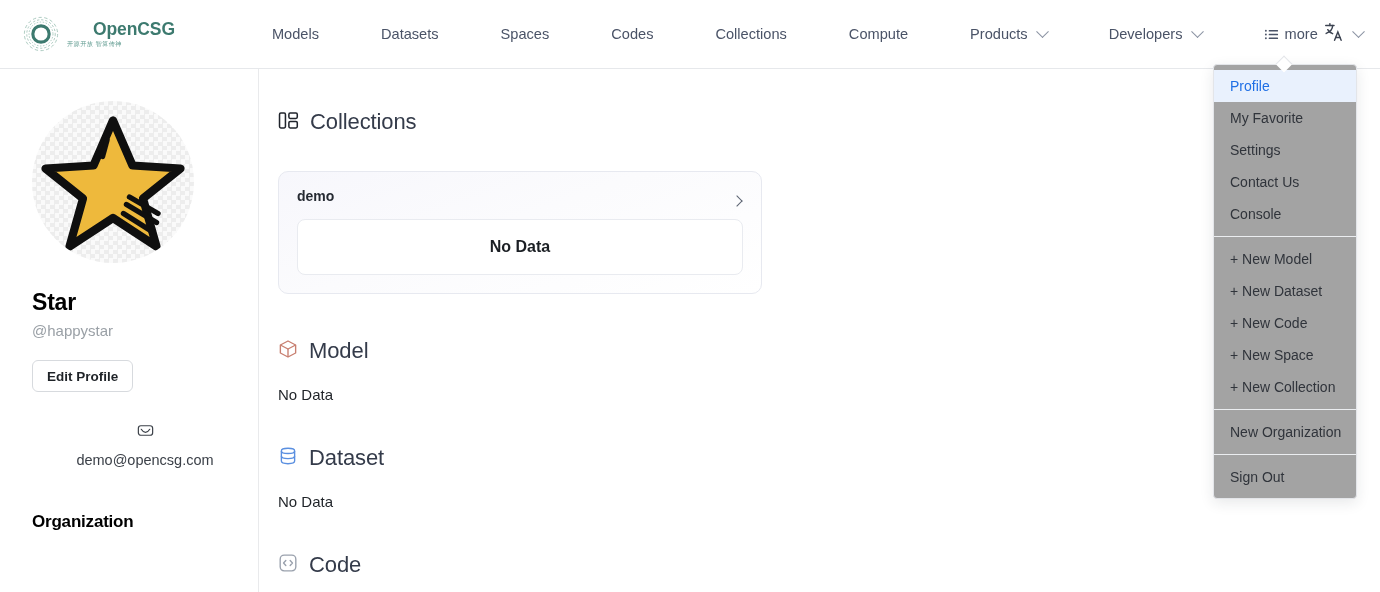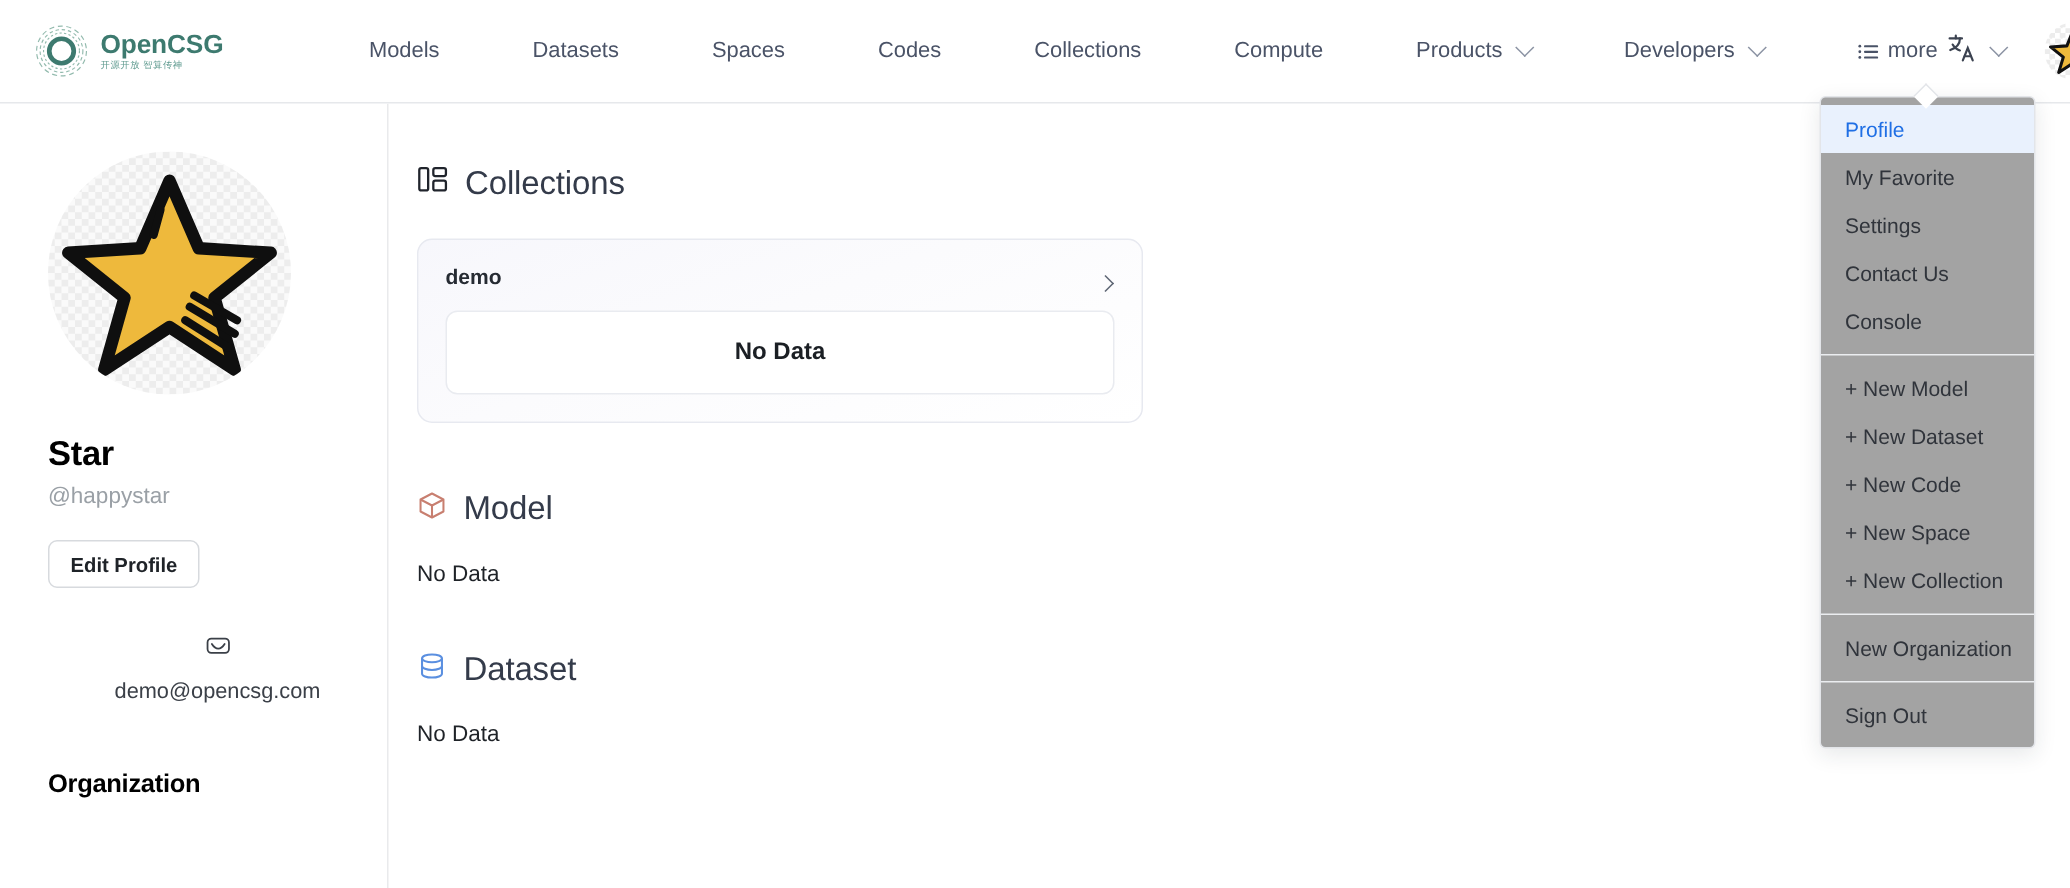--- a/index.html
+++ b/index.html
@@ -24,20 +24,21 @@
   .logo-wrap {
     display: flex; align-items: center;
     margin-left: 22px; gap: 7px;
     cursor: pointer;
   }
   .logo-mark { width: 38px; height: 38px; flex: 0 0 38px; }
   .logo-text { display: flex; flex-direction: column; line-height: 1; }
   .logo-name {
     font-size: 17.5px; font-weight: 700; color: #3d7a6f;
     letter-spacing: -0.1px;
+    margin-left: 26px;
   }
   .logo-sub {
     font-size: 6.2px; color: #5e9a8f; margin-top: 3px;
     letter-spacing: 0.4px; white-space: nowrap;
   }
 
   .nav { display: flex; align-items: center; margin-left: 92px; }
   .nav-item {
     font-size: 14.6px; color: #4a5367; font-weight: 500;
     padding: 0 5px; margin-right: 52px;
@@ -118,21 +119,21 @@
   }
   .section-title {
     font-size: 22px; color: #343b4a; font-weight: 400;
     letter-spacing: -0.1px;
   }
   .no-data-plain {
     font-size: 15px; color: #1f2328; margin-top: 22px;
   }
 
   .collection-card {
-    width: 484px; margin-top: 24px;
+    width: 484px; margin-top: 36px;
     border: 1px solid #e7e9f0; border-radius: 10px;
     background: linear-gradient(160deg,#f7f7fc 0%, #fbfbfd 45%, #ffffff 100%);
     padding: 16px 18px 18px 18px;
     position: relative; cursor: pointer;
   }
   .cc-title { font-size: 14px; font-weight: 700; color: #262b33; }
   .cc-desc { font-size: 14px; color: #868d99; margin-top: 5px; }
   .cc-chev {
     position: absolute; right: 20px; top: 25px;
     width: 8px; height: 8px;
@@ -332,20 +333,33 @@
           <ellipse cx="11" cy="5.4" rx="7.3" ry="2.9"></ellipse>
           <path d="M3.7 5.4v11.2c0 1.6 3.3 2.9 7.3 2.9s7.3-1.3 7.3-2.9V5.4"></path>
           <path d="M3.7 11c0 1.6 3.3 2.9 7.3 2.9s7.3-1.3 7.3-2.9"></path>
         </svg>
       </span>
       <span class="section-title">Dataset</span>
     </div>
     <div class="no-data-plain">No Data</div>
   </div>
 
+  <div class="sec-code">
+    <div class="section-head">
+      <span>
+        <svg width="20" height="20" viewBox="0 0 22 22" fill="none" stroke="#9aa1ad" stroke-width="1.5" stroke-linecap="round" stroke-linejoin="round">
+          <rect x="2.4" y="2.4" width="17.2" height="17.2" rx="4.4"></rect>
+          <path d="M8.6 8.2 L6.1 11 L8.6 13.8"></path>
+            <path d="M13.4 8.2 L15.9 11 L13.4 13.8"></path>
+        </svg>
+      </span>
+      <span class="section-title">Code</span>
+    </div>
+
+  </div>
 
 </main>
 
 <div class="dropdown">
   <i class="dd-arrow"></i>
 
   <div class="dd-item active">Profile</div>
   <div class="dd-item">My Favorite</div>
   <div class="dd-item">Settings</div>
   <div class="dd-item">Contact Us</div>

